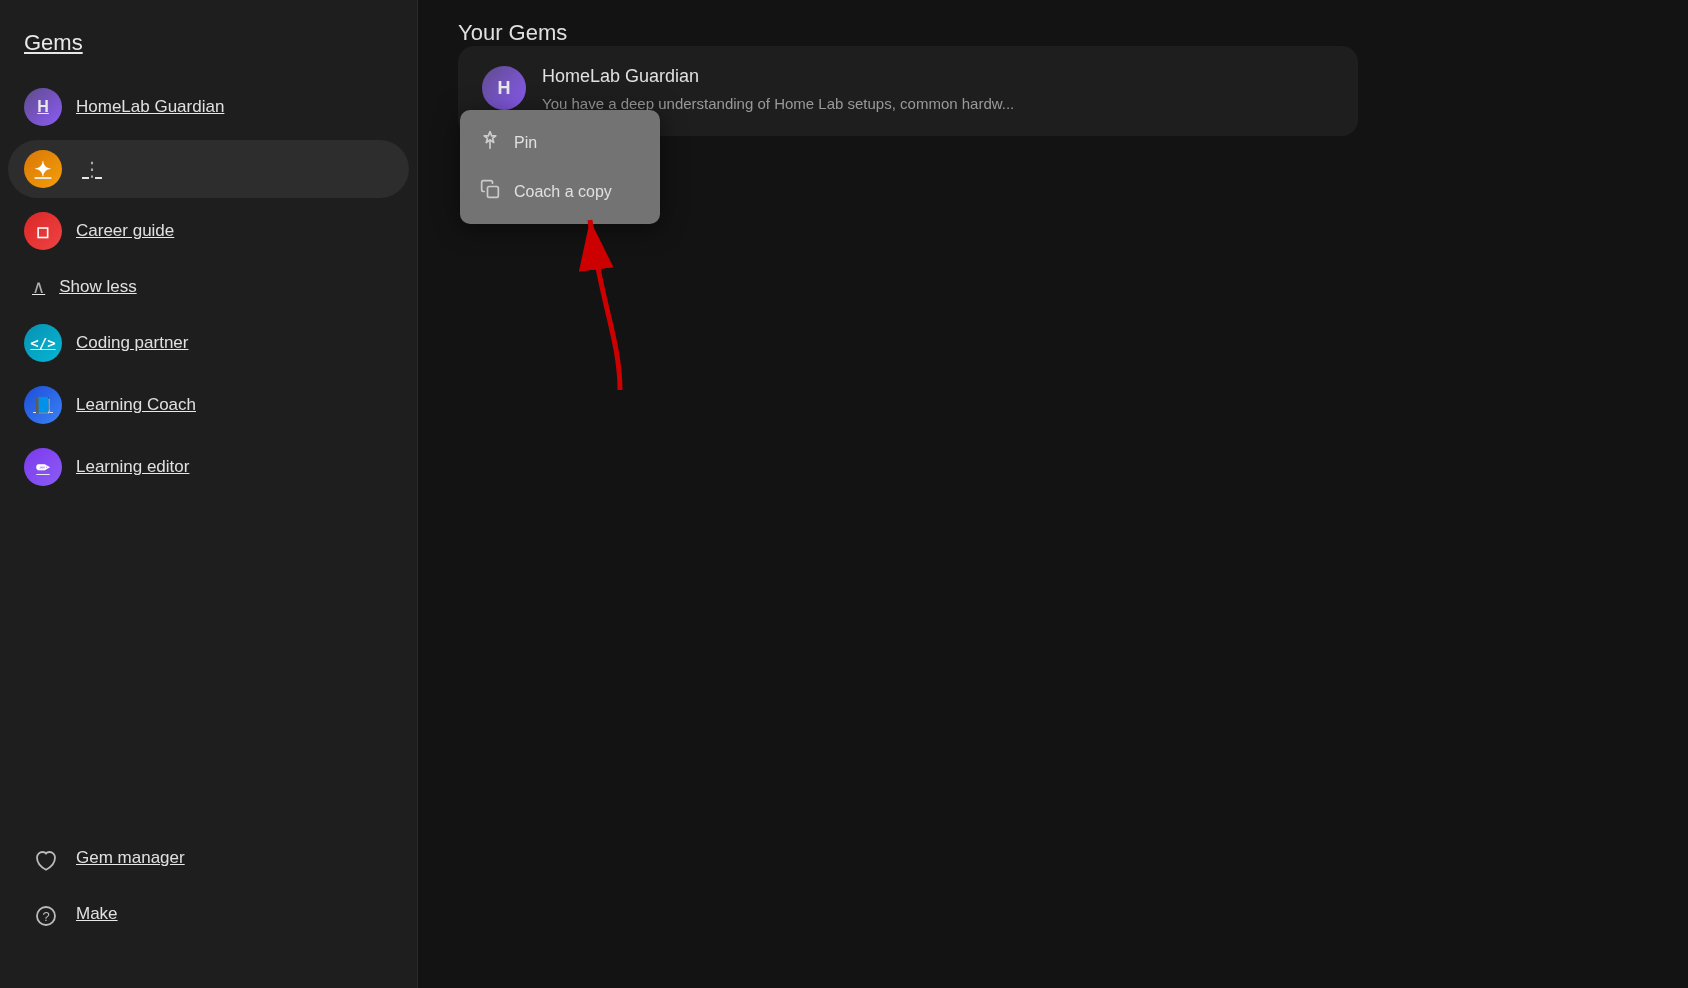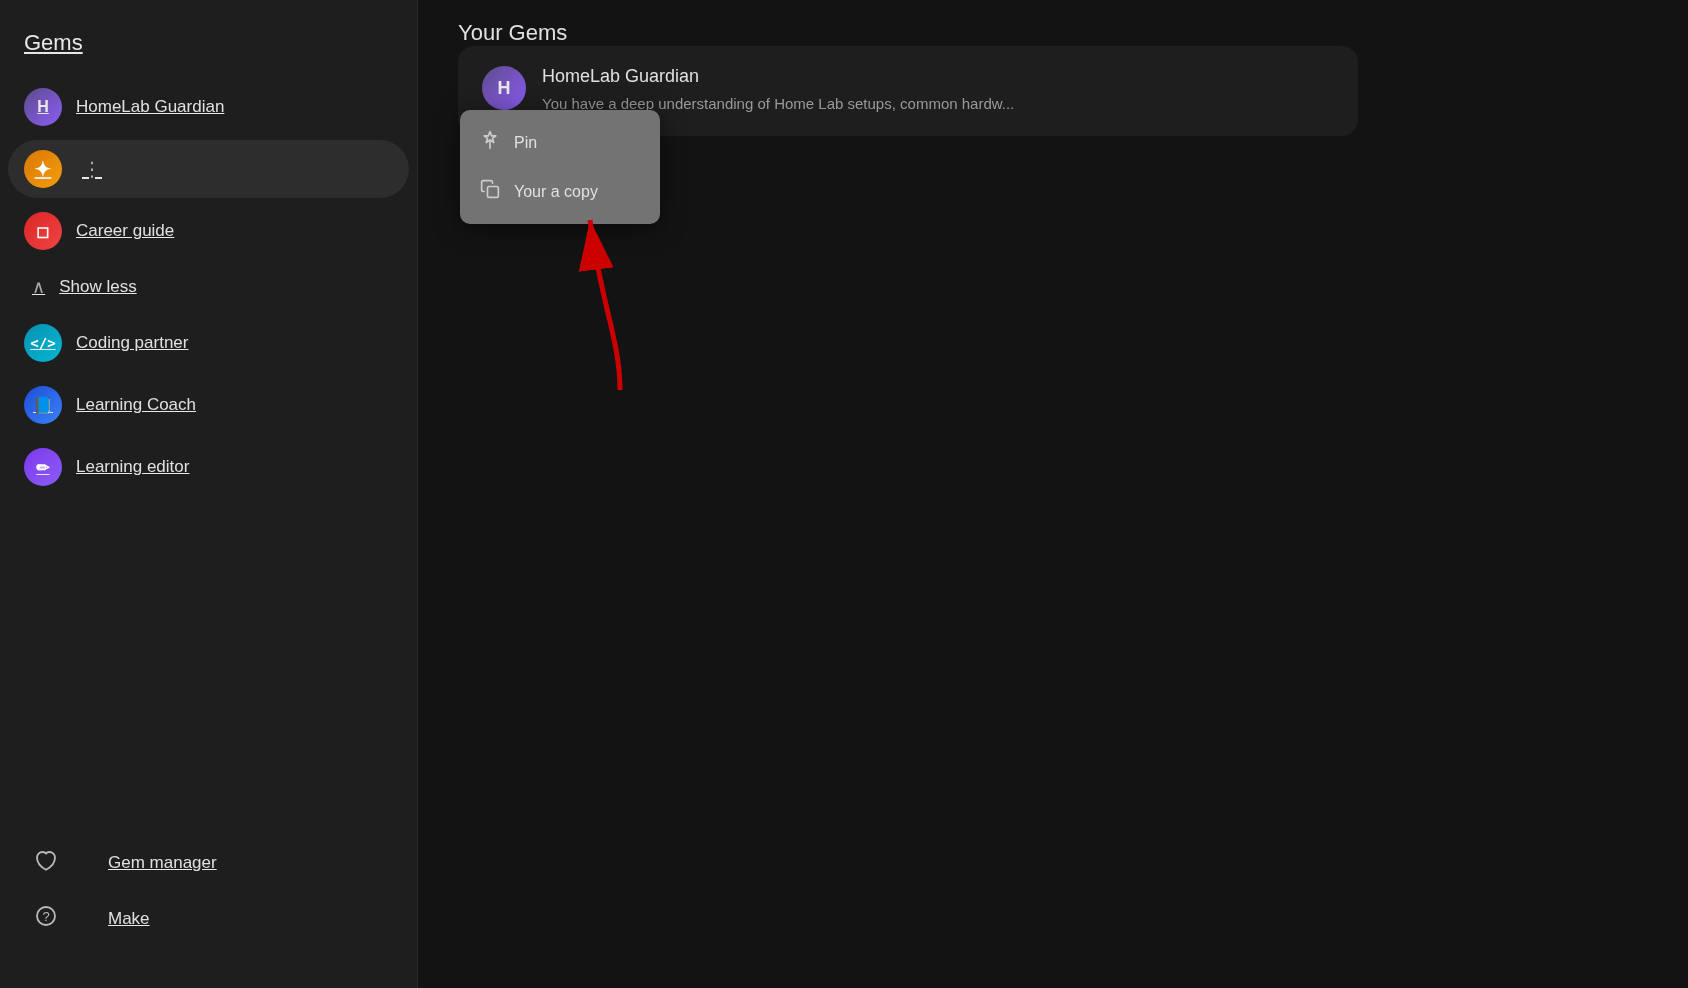--- a/index.html
+++ b/index.html
@@ -126,26 +126,25 @@
       color: #e0e0e0;
     }
 
     .sidebar-bottom {
       margin-top: auto;
       padding-bottom: 20px;
     }
 
     .bottom-item {
       display: flex;
-      align-items: center;
+      align-items: flex-start;
       padding: 12px 24px;
       cursor: pointer;
       border-radius: 50px;
       margin: 2px 8px;
-      gap: 32px;
     }
 
     .bottom-icon {
       font-size: 22px;
       color: #bbb;
       margin-right: 16px;
       width: 28px;
       text-align: center;
     }
 
@@ -331,21 +330,21 @@
     </span>
     <span class="menu-label">Pin</span>
   </div>
   <div class="menu-item">
     <span class="menu-icon">
       <svg width="20" height="20" viewBox="0 0 24 24" fill="none" stroke="#ccc" stroke-width="2" stroke-linecap="round" stroke-linejoin="round">
         <rect x="9" y="9" width="13" height="13" rx="2"></rect>
         <path d="M5 15H4a2 2 0 0 1-2-2V4a2 2 0 0 1 2-2h9a2 2 0 0 1 2 2v1"></path>
       </svg>
     </span>
-    <span class="menu-label">Your a copy</span>
+    <span class="menu-label">Coach a copy</span>
   </div>
 </div>
 
 <div class="arrow-container">
   <svg class="arrow-svg" viewBox="0 0 120 200" fill="none">
     <defs>
       <marker id="arrowhead" markerWidth="10" markerHeight="7" refX="10" refY="3.5" orient="auto">
         <polygon points="0 0, 10 3.5, 0 7" fill="#cc0000"></polygon>
       </marker>
     </defs>

